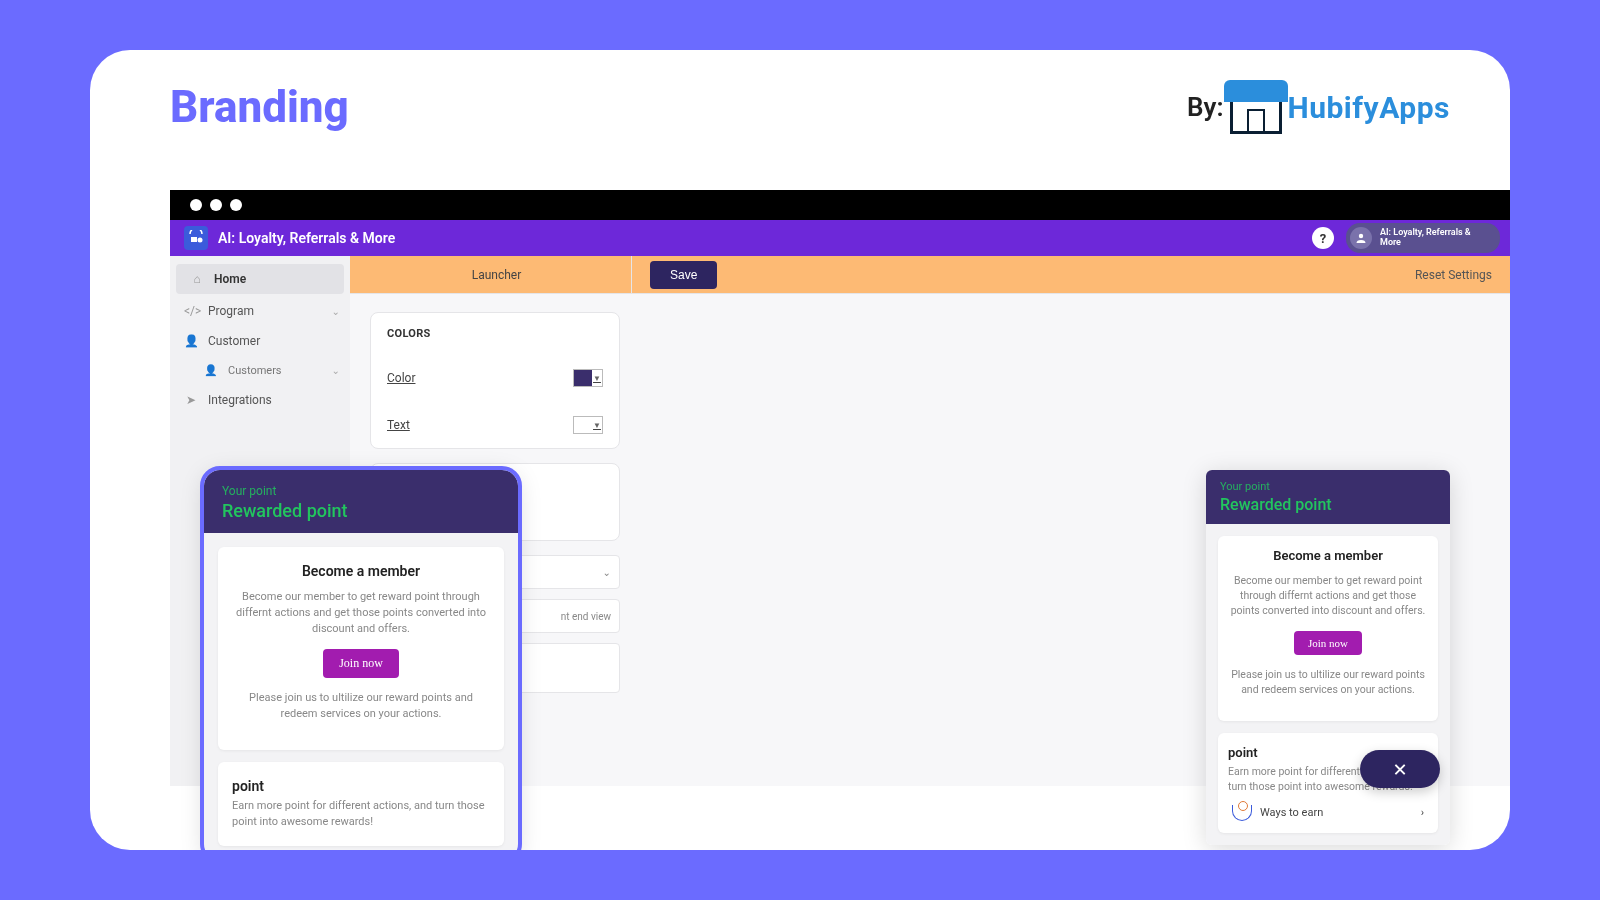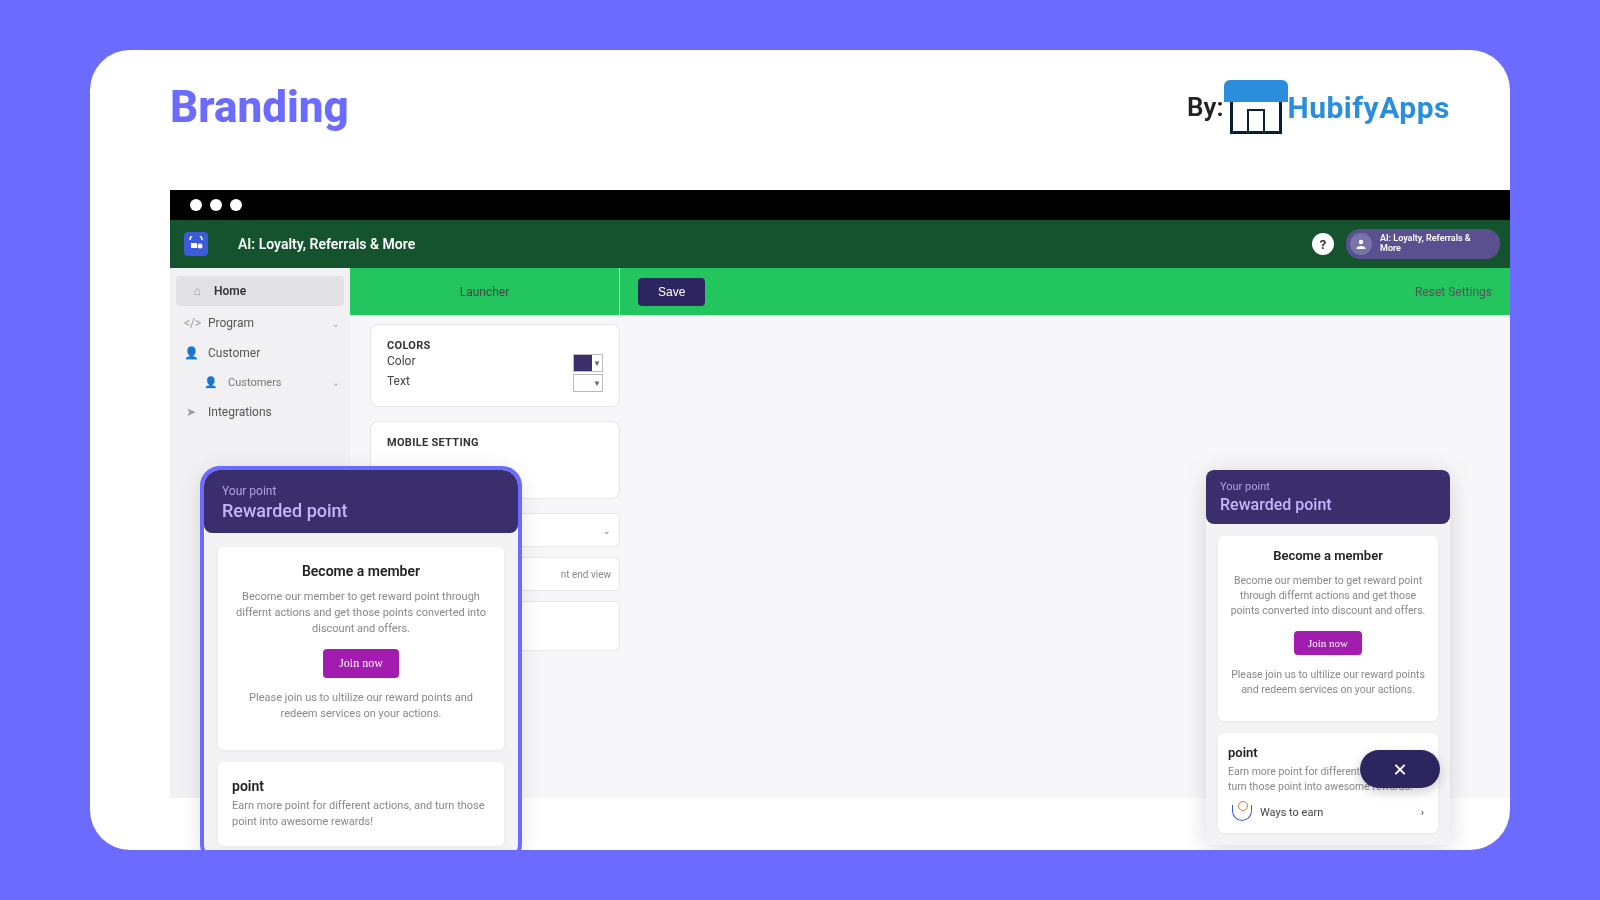--- a/index.html
+++ b/index.html
@@ -14,58 +14,58 @@
   .awning { position:absolute; top:0; left:0; right:0; height:22px; background:#2b8edc; border-radius:6px 6px 0 0; }
   .awning::after { content:""; position:absolute; bottom:-8px; left:0; right:0; height:16px;
     background: radial-gradient(circle at 8px 0, #2b8edc 8px, transparent 8px) repeat-x; background-size:16px 16px; }
   .shop-body { position:absolute; top:22px; left:6px; right:6px; bottom:0; border:3px solid #0a1f33; border-top:none; background:#fff; display:flex; align-items:flex-end; justify-content:center; }
   .shop-door { width:18px; height:22px; border:2px solid #0a1f33; border-bottom:none; }
   .hubify-word { font-size: 30px; font-weight: 700; color: #2b8edc; letter-spacing: 0.5px; }
 
   .window { position:absolute; left:80px; right:0; top:140px; bottom:60px; }
   .window-bar { height:30px; background:#000; display:flex; align-items:center; padding-left:20px; gap:8px; }
   .dot { width:12px; height:12px; background:#fff; border-radius:50%; }
-  .app-header { height:48px; background:#14532d; display:flex; align-items:center; padding:0 14px; color:#fff; font-size:14px; font-weight:600; position:relative;gap:20px; }
+  .app-header { height:36px; background:#6d28d9; display:flex; align-items:center; padding:0 14px; color:#fff; font-size:14px; font-weight:600; position:relative; }
   .app-icon { width:24px; height:24px; background:#3b5bdb; border-radius:4px; margin-right:10px; display:flex; align-items:center; justify-content:center; font-size:14px; }
   .app-header-right { position:absolute; right:10px; display:flex; align-items:center; gap:12px; }
   .help-badge { width:22px; height:22px; border-radius:50%; background:#fff; color:#333; font-size:13px; font-weight:700; display:flex; align-items:center; justify-content:center; }
   .user-chip { display:flex; align-items:center; gap:8px; background:#5a5090; padding:4px 10px 4px 4px; border-radius:14px; }
   .user-av { width:22px; height:22px; border-radius:50%; background:#7a72ab; display:flex; align-items:center; justify-content:center; font-size:12px; }
   .user-chip-text { font-size:9px; line-height:1.1; max-width:110px; }
 
   .app-body { position:relative; background:#f7f7f9; height: calc(100% - 70px); }
   .sidebar { position:absolute; top:0; left:0; width:180px; background:#f1f1f3; height:100%; padding-top:6px; }
   .side-item { display:flex; align-items:center; gap:10px; padding:8px 14px; font-size:12px; color:#555; position:relative; }
   .side-item.active { background:#e2e2e6; font-weight:600; color:#333; border-radius:4px; margin:2px 6px; }
   .side-icon { width:14px; text-align:center; color:#999; }
   .side-caret { position:absolute; right:10px; font-size:10px; color:#aaa; }
   .side-sub { padding-left:34px; font-size:11px; color:#777; }
 
-  .toolbar { position:absolute; left:180px; right:0; top:0; height:48px; background:#22c55e; border-bottom:1px solid #e5e5e8; display:flex; align-items:center; }
+  .toolbar { position:absolute; left:180px; right:0; top:0; height:38px; background:#fdba74; border-bottom:1px solid #e5e5e8; display:flex; align-items:center;padding-left:12px; }
   .toolbar-left { width:270px; text-align:center; font-size:12px; color:#444; border-right:1px solid #e5e5e8; height:100%; display:flex; align-items:center; justify-content:center; }
   .toolbar-main { flex:1; display:flex; align-items:center; padding:0 18px; justify-content:space-between; }
   .save-btn { background:#2d2560; color:#fff; font-size:12px; padding:7px 20px; border-radius:4px; border:none; }
   .reset-link { font-size:12px; color:#555; }
 
   .content { position:absolute; left:200px; top:56px; width:250px; }
   .panel { background:#fff; border:1px solid #e5e5e8; border-radius:8px; margin-bottom:14px; padding:14px 16px; }
   .panel-title { font-size:11px; font-weight:700; color:#333; letter-spacing:0.3px; }
-  .setting-row { display:flex; justify-content:space-between; align-items:flex-start; margin-top:2px; font-size:12px; color:#444; }
+  .setting-row { display:flex; justify-content:space-between; align-items:center; margin-top:29px; font-size:12px; color:#444;text-decoration:underline; }
   .swatch { width:30px; height:18px; border:1px solid #bbb; display:inline-flex; align-items:center; }
   .swatch-inner { width:18px; height:100%; }
   .swatch-caret { flex:1; text-align:center; font-size:8px; color:#666; }
   .panel.mobile { height:78px; }
   .dropdown-strip { height:34px; border:1px solid #e5e5e8; background:#fff; border-radius:4px; margin-bottom:10px; display:flex; align-items:center; justify-content:flex-end; padding-right:8px; font-size:10px; color:#888; }
   .caption-strip { height:34px; border:1px solid #e5e5e8; background:#fff; border-radius:4px; margin-bottom:10px; display:flex; align-items:center; justify-content:flex-end; padding-right:8px; font-size:10px; color:#888; }
 
   
   .preview { position:absolute; width:310px; background:#fff; border-radius:8px; box-shadow:0 4px 24px rgba(0,0,0,0.15); overflow:hidden; }
   .preview.left-prev { left:114px; top:420px; width:314px; outline:4px solid #6b6bff; border-radius:16px; }
   .preview.right-prev { right:60px; top:420px; width:244px; border-radius:6px; }
-  .prev-head { background:#3a2e6c; color:#c4b5fd; padding:14px 18px 12px;border-radius:8px; }
+  .prev-head { background:#3a2e6c; color:#22c55e; padding:14px 18px 12px; }
   .prev-sub { font-size:12px; opacity:0.85; }
   .prev-title { font-size:18px; font-weight:500; margin-top:2px; }
   .prev-body { padding:14px; background:#f3f3f5; }
   .prev-card { background:#fff; border-radius:6px; padding:16px 14px; text-align:center; box-shadow:0 1px 3px rgba(0,0,0,0.06); }
   .prev-card h4 { font-size:14px; color:#222; font-weight:600; margin-bottom:10px; }
   .prev-card p { font-size:11px; color:#888; line-height:1.45; margin-bottom:12px; }
   .join-btn { display:inline-block; background:#a21caf; color:#fff; font-size:12px; padding:7px 16px; border-radius:4px;font-family:Liberation Serif, serif; }
   .prev-note { font-size:11px; color:#888; margin-top:12px; line-height:1.4; }
   .prev-card.secondary { text-align:left; margin-top:12px; }
   .prev-card.secondary h4 { margin-bottom:4px; }

